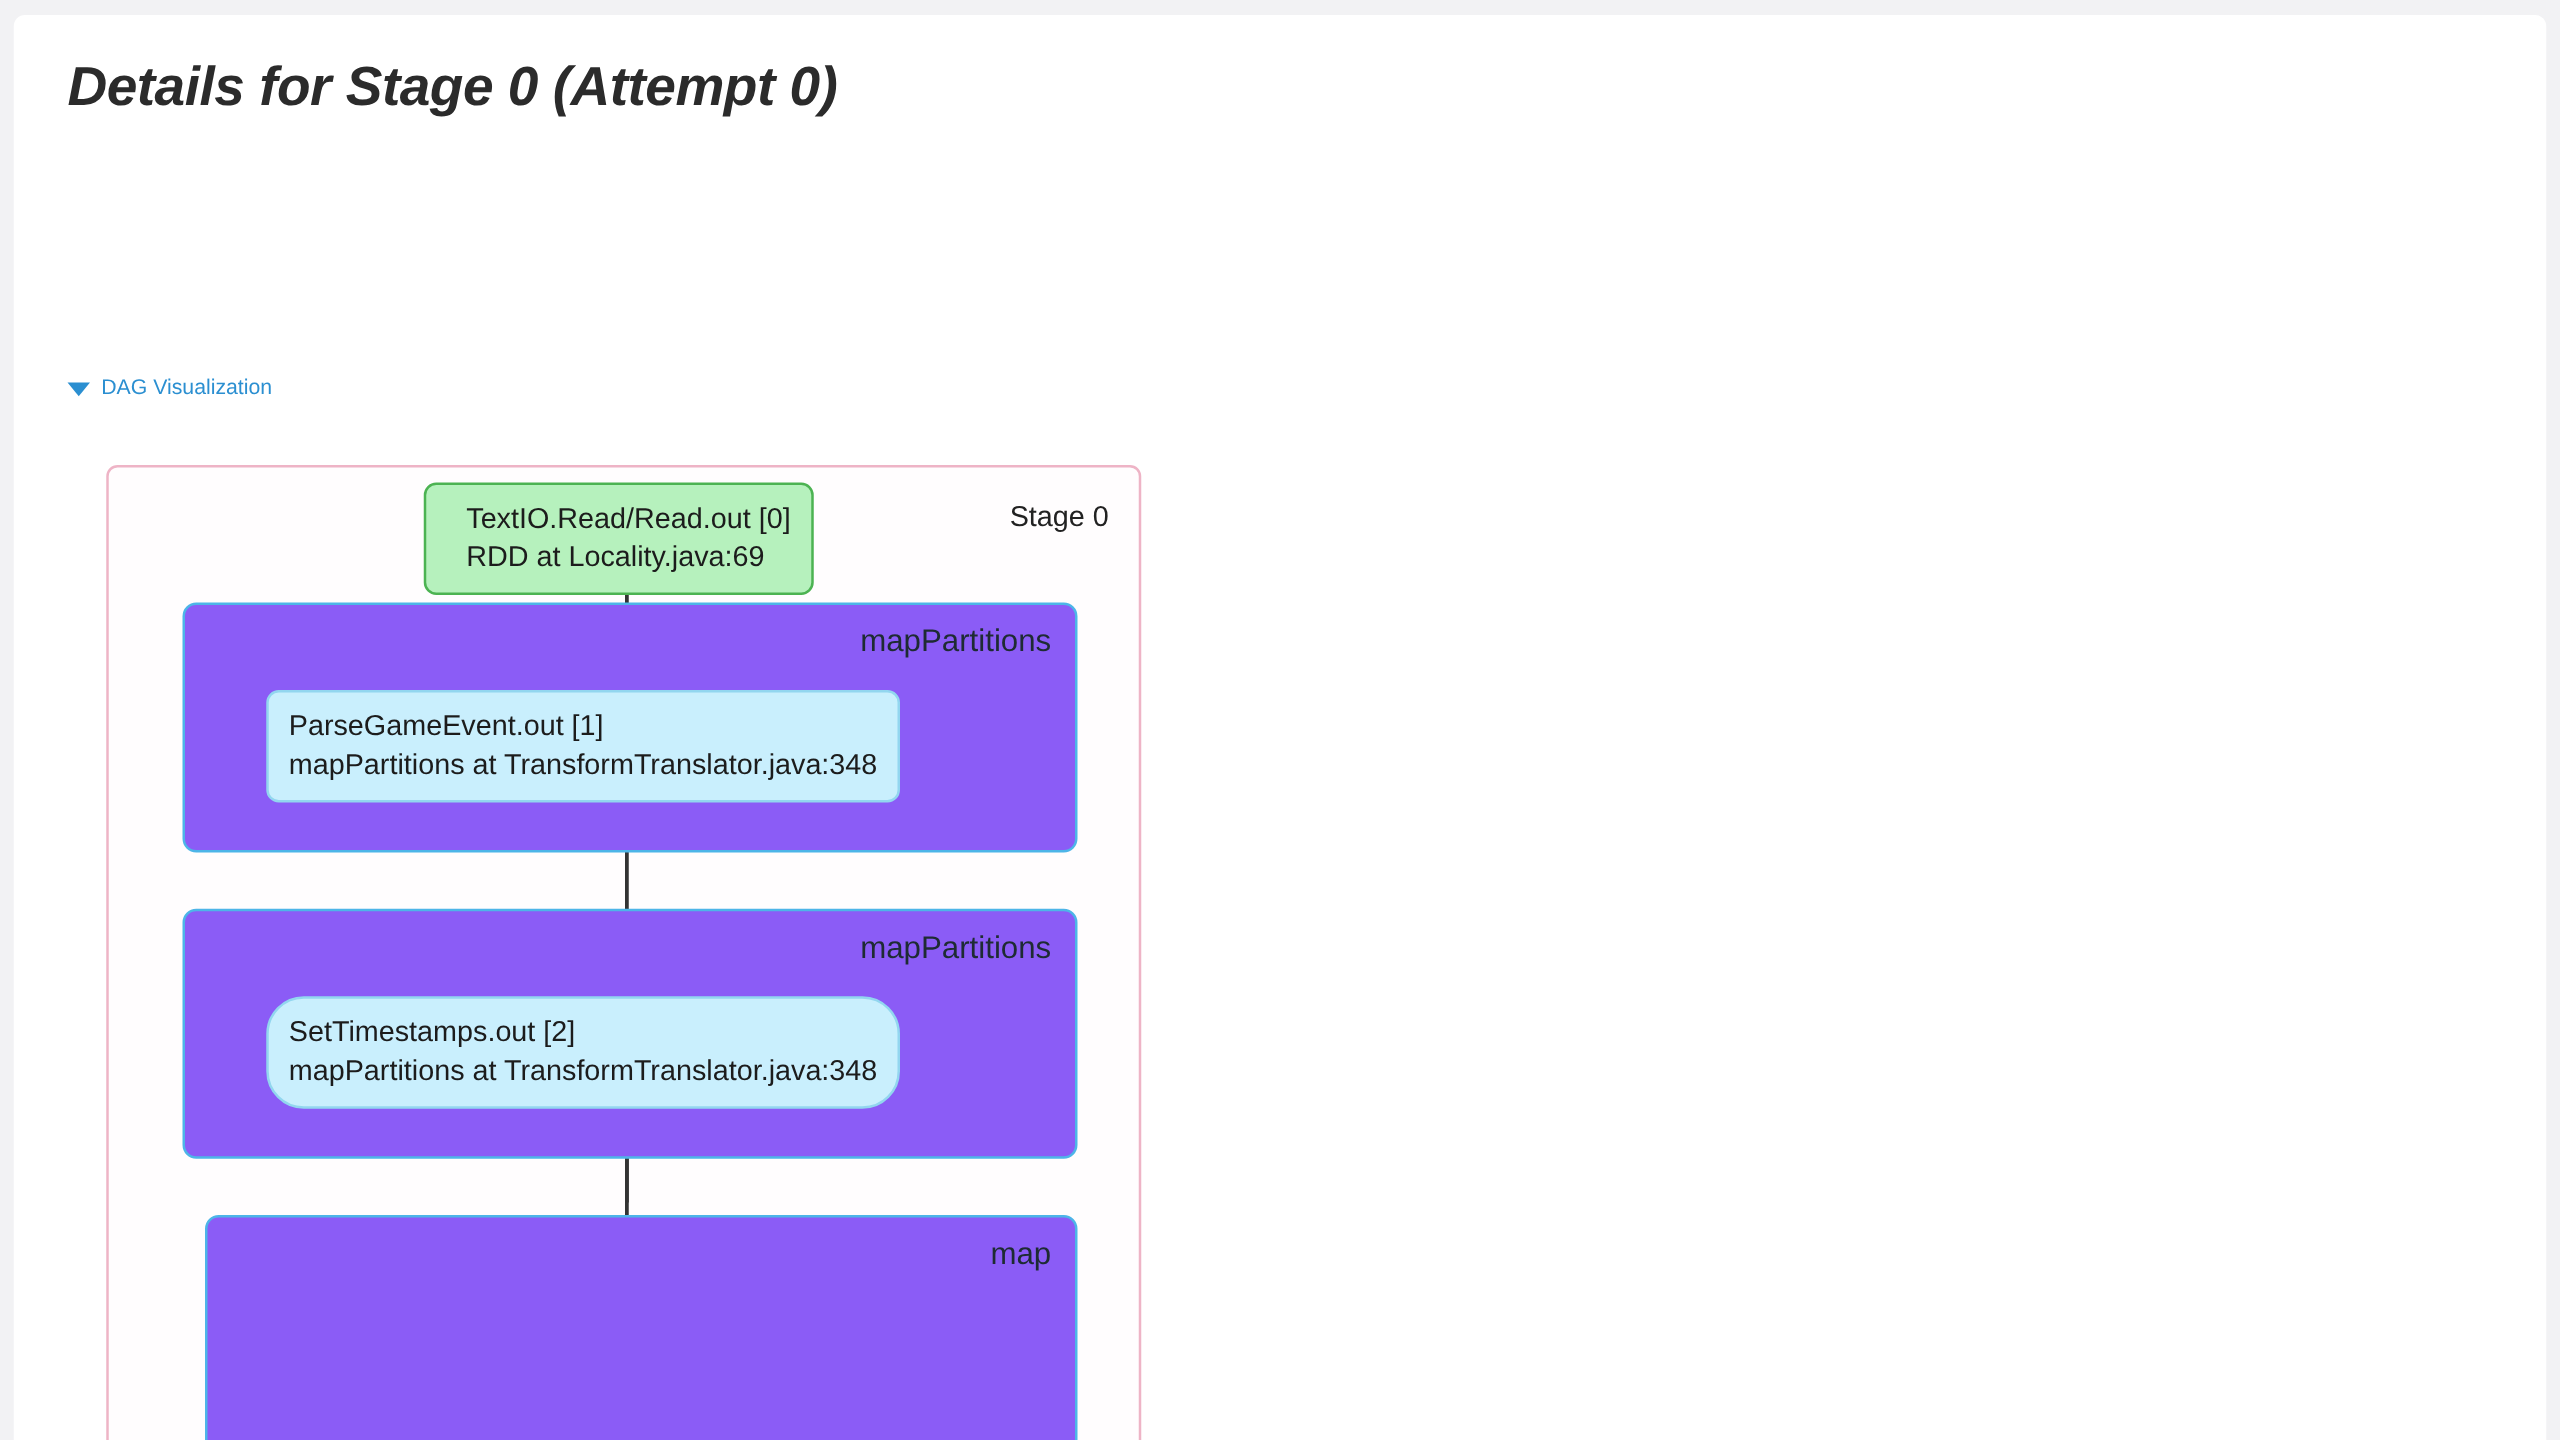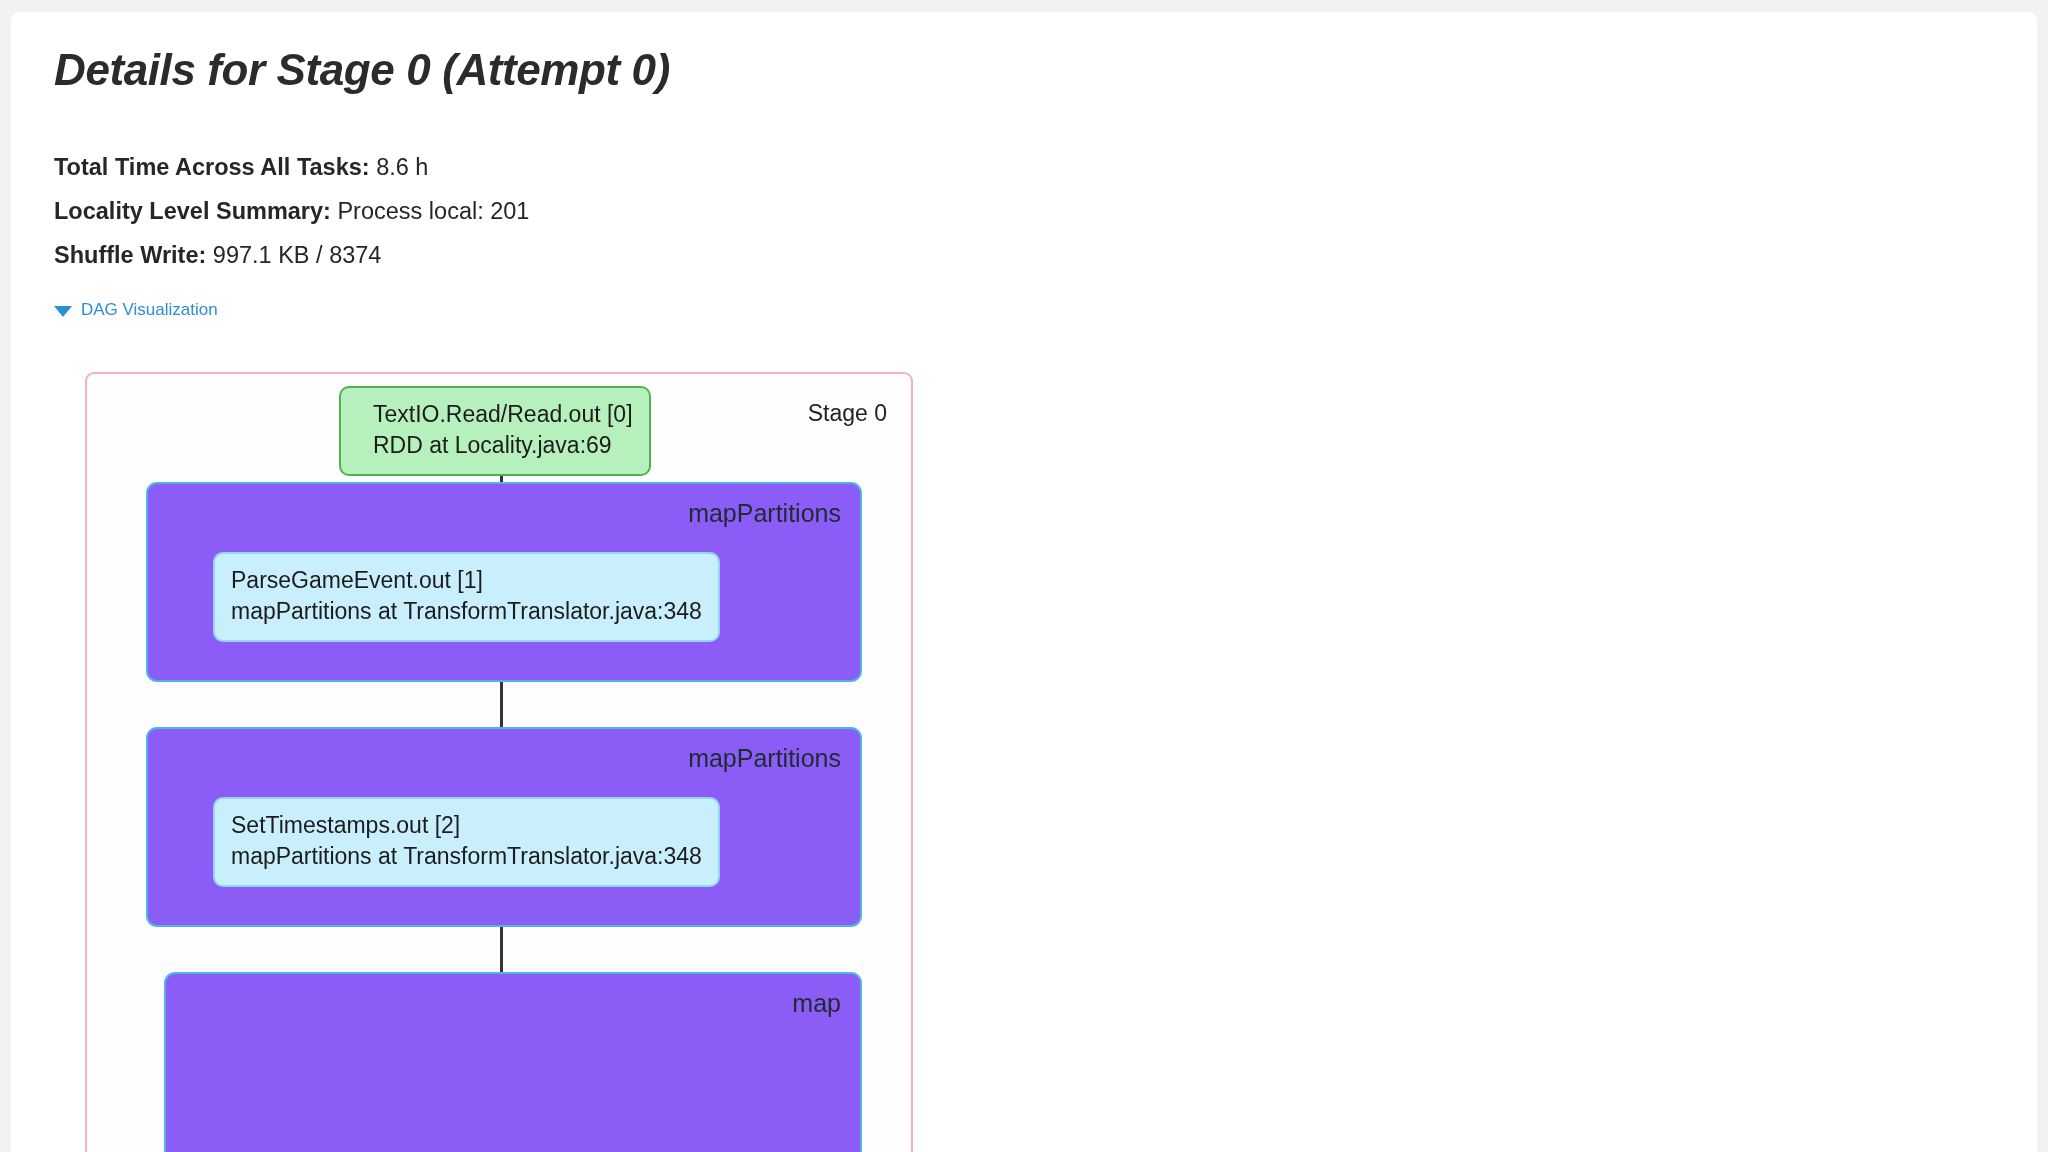--- a/index.html
+++ b/index.html
@@ -152,31 +152,20 @@
     border-top: 19px solid #333333;
   }
 </style>
 </head>
 <body>
 
 <div class="page-card">
 
   <h1 class="page-title">Details for Stage 0 (Attempt 0)</h1>
 
-  <div class="summary-list">
-    <div class="summary-row">
-      <span class="summary-label">Total Time Across All Tasks:</span><span class="summary-value"> 8.6 h</span>
-    </div>
-    <div class="summary-row">
-      <span class="summary-label">Locality Level Summary:</span><span class="summary-value"> Process local: 201</span>
-    </div>
-    <div class="summary-row">
-      <span class="summary-label">Shuffle Write:</span><span class="summary-value"> 997.1 KB / 8374</span>
-    </div>
-  </div>
 
   <div class="dag-toggle">
     <span class="caret"></span>
     <span>DAG Visualization</span>
   </div>
 
   <div class="dag-viz">
 
     <div class="stage-cluster">
       <span class="stage-cluster-label">Stage 0</span>
@@ -197,21 +186,21 @@
       <div class="op-cluster" style="left:59px; top:108px; width:716px; height:200px;">
         <span class="op-cluster-label">mapPartitions</span>
         <div class="rdd-node blue" style="left:65px; top:68px;">
           <span class="line">ParseGameEvent.out [1]</span>
           <span class="line">mapPartitions at TransformTranslator.java:348</span>
         </div>
       </div>
 
       <div class="op-cluster" style="left:59px; top:353px; width:716px; height:200px;">
         <span class="op-cluster-label">mapPartitions</span>
-        <div class="rdd-node blue" style="left:65px; top:68px;">
+        <div class="rdd-node blue" style="left:65px; top:68px;border-radius:30px;">
           <span class="line">SetTimestamps.out [2]</span>
           <span class="line">mapPartitions at TransformTranslator.java:348</span>
         </div>
       </div>
 
       <div class="op-cluster" style="left:77px; top:598px; width:698px; height:200px;">
         <span class="op-cluster-label">map</span>
       </div>
 
     </div>

